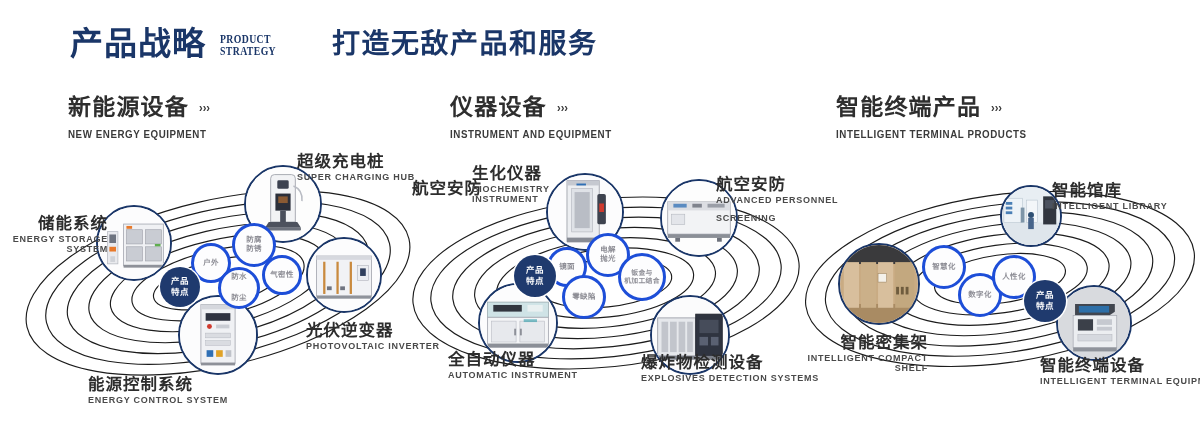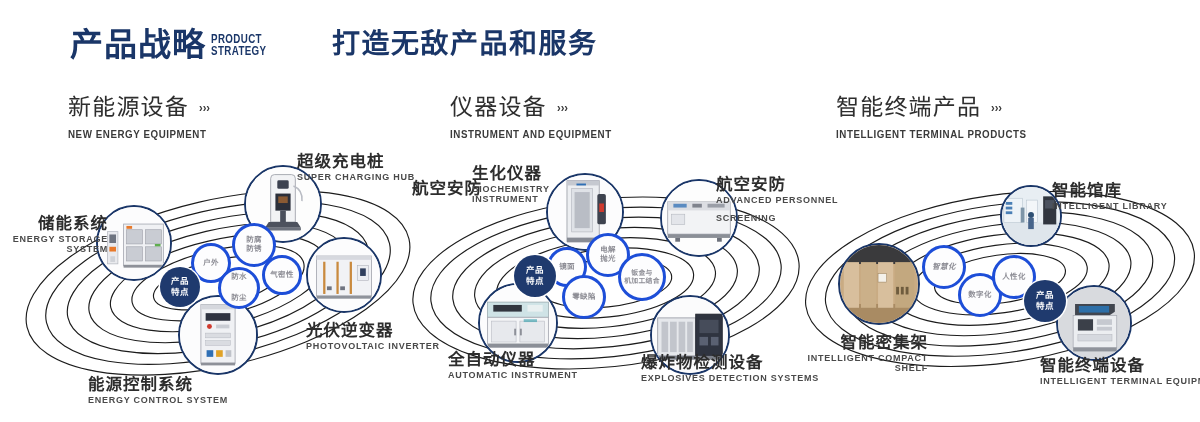--- a/index.html
+++ b/index.html
@@ -21,21 +21,22 @@
     overflow: hidden;
   }
 
   
   .masthead {
     position: absolute;
     left: 70px;
     top: 28px;
     display: flex;
     align-items: flex-end;
-    gap: 5px;
+    gap: 14px;
+    font-family: Liberation Serif, serif;
   }
   .brand-cn {
     font-size: 33px;
     font-weight: 700;
     letter-spacing: 1px;
     color: #1a3668;
     line-height: 1;
     white-space: nowrap;
   }
   .brand-en {
@@ -66,21 +67,21 @@
   .section-head {
     position: absolute;
   }
   .sh-row {
     display: flex;
     align-items: center;
     gap: 9px;
   }
   .sh-cn {
     font-size: 23px;
-    font-weight: 400;
+    font-weight: 700;
     color: #2e2e2e;
     letter-spacing: 1.2px;
     line-height: 1;
     white-space: nowrap;
   }
   .sh-arrows {
     display: flex;
     gap: 1px;
     color: #3a3a3a;
     font-size: 13px;
@@ -512,21 +513,21 @@
         <rect x="22" y="20" width="32" height="7" fill="#2d6fa8"></rect>
         <rect x="16" y="30" width="46" height="34" fill="#eceef1" stroke="#a9acb4" stroke-width="0.8"></rect>
         <rect x="21" y="34" width="16" height="12" fill="#3b4049"></rect>
         <rect x="41" y="34" width="16" height="6" fill="#c6c9d0"></rect>
         <rect x="41" y="42" width="16" height="4" fill="#c6c9d0"></rect>
         <rect x="21" y="50" width="36" height="7" fill="#d6d9df" stroke="#b1b4bc" stroke-width="0.5"></rect>
         <rect x="16" y="64" width="46" height="4" fill="#8f939b"></rect>
       </svg>
     </div>
 
-    <div class="feat" style="left:122px; top:90px; width:44px; height:44px;font-style:italic;">
+    <div class="feat" style="left:122px; top:90px; width:44px; height:44px;">
       <span>智慧化</span>
     </div>
     <div class="feat" style="left:158px; top:118px; width:44px; height:44px;">
       <span>数字化</span>
     </div>
     <div class="feat" style="left:192px; top:100px; width:44px; height:44px;">
       <span>人性化</span>
     </div>
     <div class="core" style="left:224px; top:125px; width:42px; height:42px; flex-direction:column;">
       <span>产品</span>

